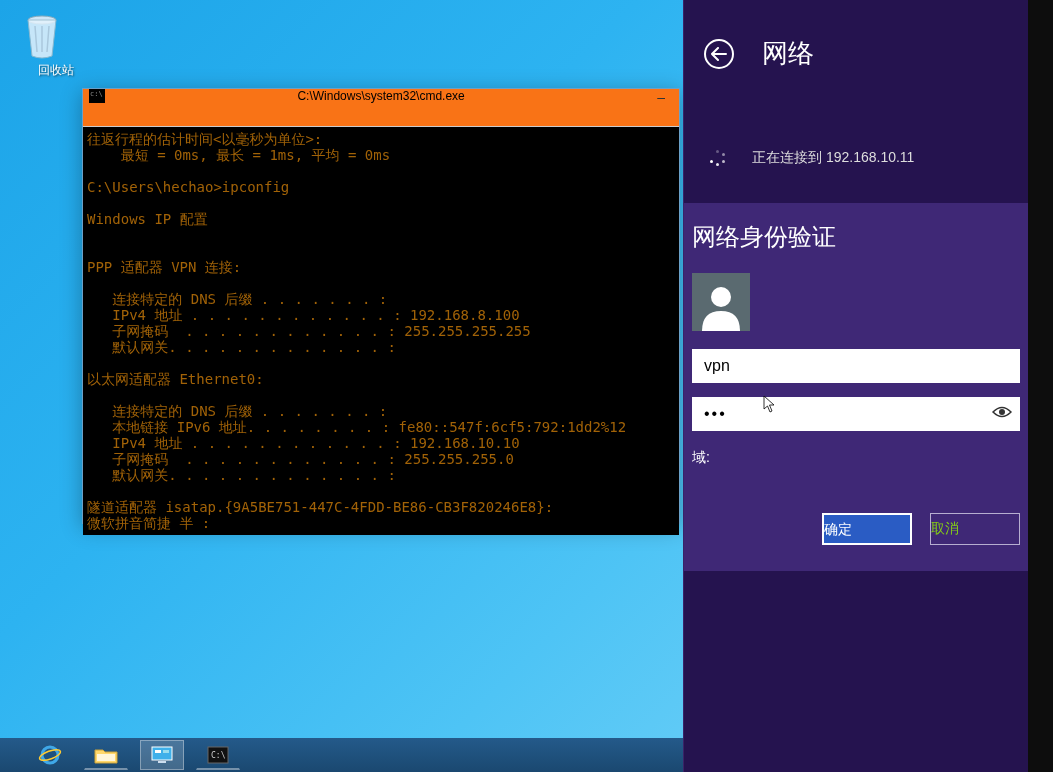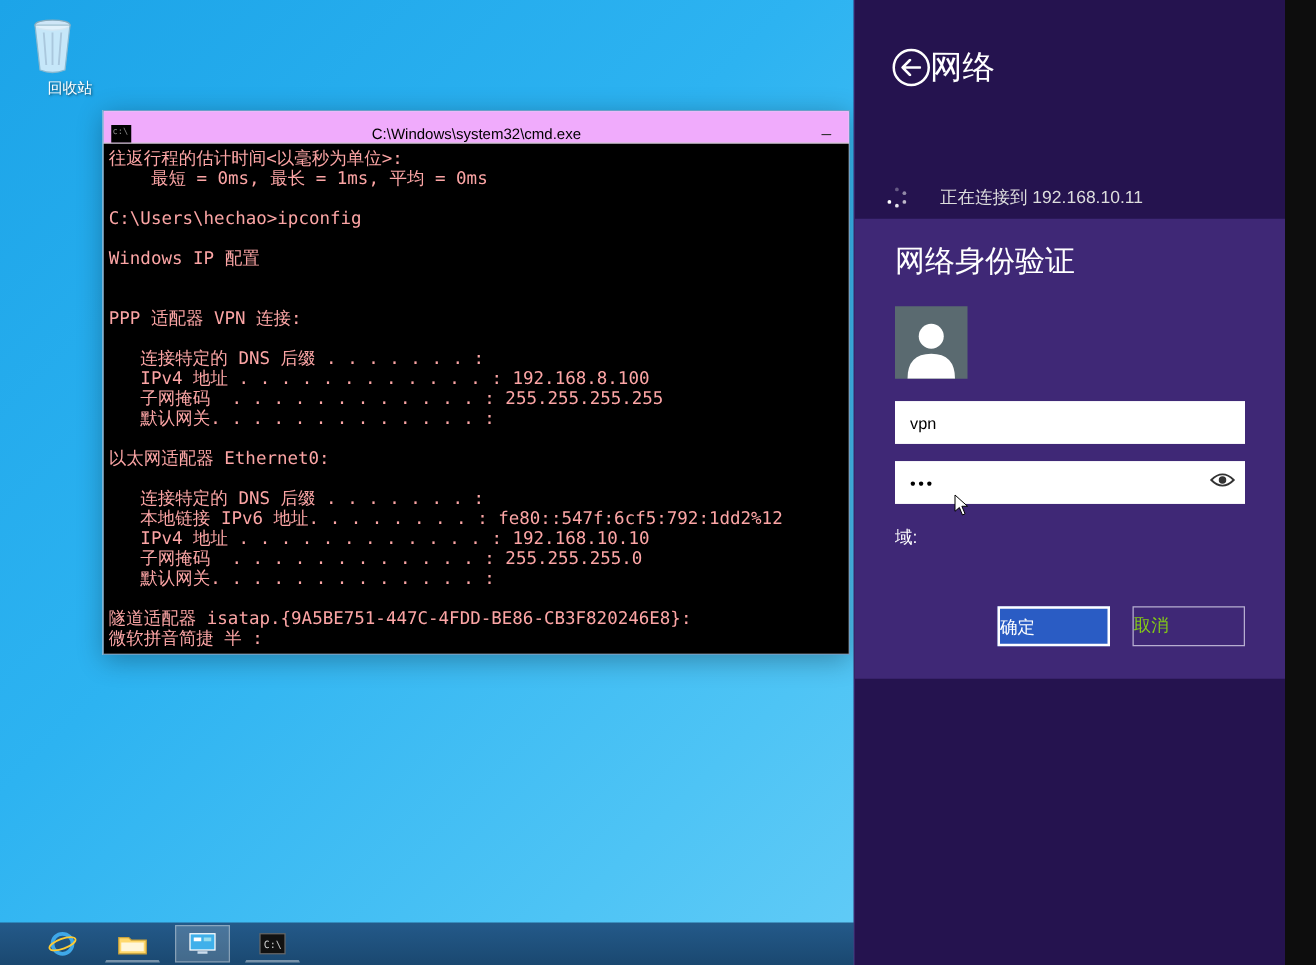--- a/index.html
+++ b/index.html
@@ -6,56 +6,56 @@
   html, body { width: 1053px; height: 772px; overflow: hidden; font-family: "Segoe UI", "Microsoft YaHei", sans-serif; }
   body { position: relative; background: linear-gradient(135deg, #1ca4e8 0%, #2db3f1 35%, #4ec4f5 65%, #7dd5f8 100%); }
 
   
   .desktop-icon { position: absolute; top: 12px; left: 10px; width: 64px; text-align: right; }
   .desktop-icon .bin { width: 42px; height: 48px; margin: 0 auto 2px; position: relative; }
   .desktop-icon .label { color: #fff; font-size: 12px; text-shadow: 1px 1px 2px rgba(0,0,0,0.6); }
 
   
   .cmd-window { position: absolute; top: 88px; left: 82px; width: 598px; height: 436px; border: 1px solid #6aa0c8; background: #fff; box-shadow: 0 4px 20px rgba(0,0,0,0.3); }
-  .cmd-titlebar { height: 26px; background: #f0abfc; display: flex; align-items: flex-end; padding: 0 6px; border-bottom: 1px solid #ccc; }
+  .cmd-titlebar { height: 38px; background: #f97316; display: flex; align-items: flex-start; padding: 0 6px; border-bottom: 1px solid #ccc; }
   .cmd-icon { width: 16px; height: 14px; background: #000; margin-right: 8px; position: relative; }
   .cmd-icon::after { content: "c:\\"; color: #888; font-size: 7px; position: absolute; top: 1px; left: 1px; font-family: monospace; }
   .cmd-title { flex: 1; text-align: center; font-size: 12px; color: #000; }
   .cmd-min { font-size: 14px; color: #333; padding: 0 8px; cursor: pointer; }
-  .cmd-body { background: #000; color: #fca5a5; font-family: "NSimSun", "SimSun", monospace; font-size: 14px; line-height: 16px; padding: 4px 4px; height: calc(100% - 26px); overflow: hidden; white-space: pre; }
+  .cmd-body { background: #000; color: #a16207; font-family: "NSimSun", "SimSun", monospace; font-size: 14px; line-height: 16px; padding: 4px 4px; height: calc(100% - 26px); overflow: hidden; white-space: pre; }
 
   
   .watermark { position: absolute; right: 32px; bottom: 30px; color: #fff; font-size: 24px; opacity: 0.95; }
 
   
   .taskbar { position: absolute; bottom: 0; left: 0; width: 683px; height: 34px; background: linear-gradient(180deg, #245a8a 0%, #1a4870 100%); display: flex; align-items: center; padding-left: 28px; gap: 12px; }
   .task-item { width: 44px; height: 30px; display: flex; align-items: center; justify-content: center; border: 1px solid transparent; }
   .task-item.active { background: rgba(255,255,255,0.18); border: 1px solid rgba(255,255,255,0.35); }
   .task-item.running { border-bottom: 2px solid rgba(255,255,255,0.4); }
 
   
   .net-panel { position: absolute; top: 0; right: 25px; width: 345px; height: 772px; background: #25134f; color: #fff; border-left: 1px solid #3a2468; }
   .right-edge { position: absolute; top: 0; right: 0; width: 25px; height: 772px; background: #0d0d0d; }
-  .net-header { display: flex; align-items: center; gap: 0; padding: 36px 30px 18px; }
+  .net-header { display: flex; align-items: center; gap: 28px; padding: 36px 20px 18px; }
   .back-circle { width: 30px; height: 30px; border: 2px solid #fff; border-radius: 50%; display: flex; align-items: center; justify-content: center; font-size: 16px; cursor: pointer; }
   .net-title { font-size: 26px; font-weight: 300; }
   .net-status { padding: 60px 26px 8px; font-size: 14px; display: flex; align-items: center; gap: 26px; color: #ddd; }
   .spinner { width: 16px; height: 16px; position: relative; }
   .spinner span { position: absolute; width: 3px; height: 3px; background: #fff; border-radius: 50%; }
   .spinner span:nth-child(1){ top:0; left:6px; opacity:.3 }
   .spinner span:nth-child(2){ top:3px; left:12px; opacity:.5 }
   .spinner span:nth-child(3){ top:10px; left:12px; opacity:.7 }
   .spinner span:nth-child(4){ top:13px; left:6px; opacity:.9 }
   .spinner span:nth-child(5){ top:10px; left:0; opacity:1 }
 
-  .auth-section { background: #3f2876; padding: 18px 32px 26px; }
+  .auth-section { background: #3f2876; margin-top: 28px; padding: 18px 8px 26px; }
   .auth-heading { font-size: 24px; font-weight: 400; margin-bottom: 20px; }
   .avatar { width: 58px; height: 58px; background: #5a6a70; display: flex; align-items: flex-end; justify-content: center; margin-bottom: 18px; }
   .avatar svg { width: 46px; height: 50px; }
-  .auth-input { width: 100%; height: 34px; background: #fff; color: #000; border: 2px solid #fff; padding: 0 10px; font-size: 13px; margin-bottom: 14px; outline: none; }
+  .auth-input { width: 100%; height: 34px; background: #fff; color: #000; border: 2px solid #fff; padding: 0 10px; font-size: 16px; margin-bottom: 14px; outline: none; }
   .pwd-wrap { position: relative; }
   .reveal-icon { position: absolute; right: 8px; top: 6px; font-size: 18px; color: #333; cursor: pointer; }
   .domain-label { font-size: 14px; margin-top: 4px; margin-bottom: 46px; }
   .auth-buttons { display: flex; justify-content: flex-end; gap: 18px; }
   .btn { width: 90px; height: 32px; font-size: 14px; line-height: 28px; cursor: pointer; }
   .btn-ok { background: #2a5cc4; border: 2px solid #fff; color: #fff; }
   .btn-cancel { background: transparent; border: 1.5px solid #b7aed1; color: #84cc16; }
 
   
   .cursor { position: absolute; top: 395px; left: 763px; font-size: 16px; color: #fff; pointer-events:none; }

